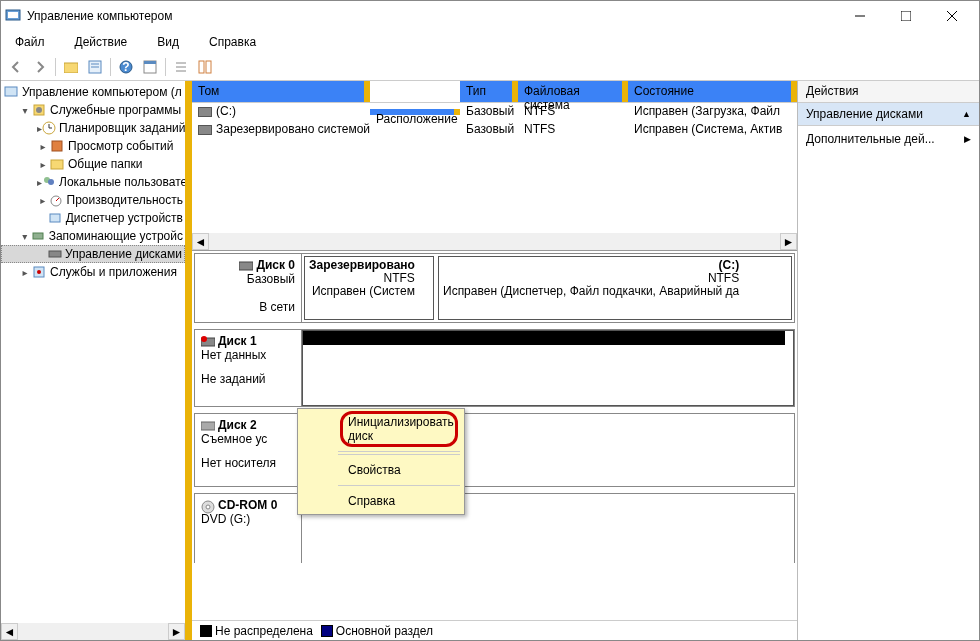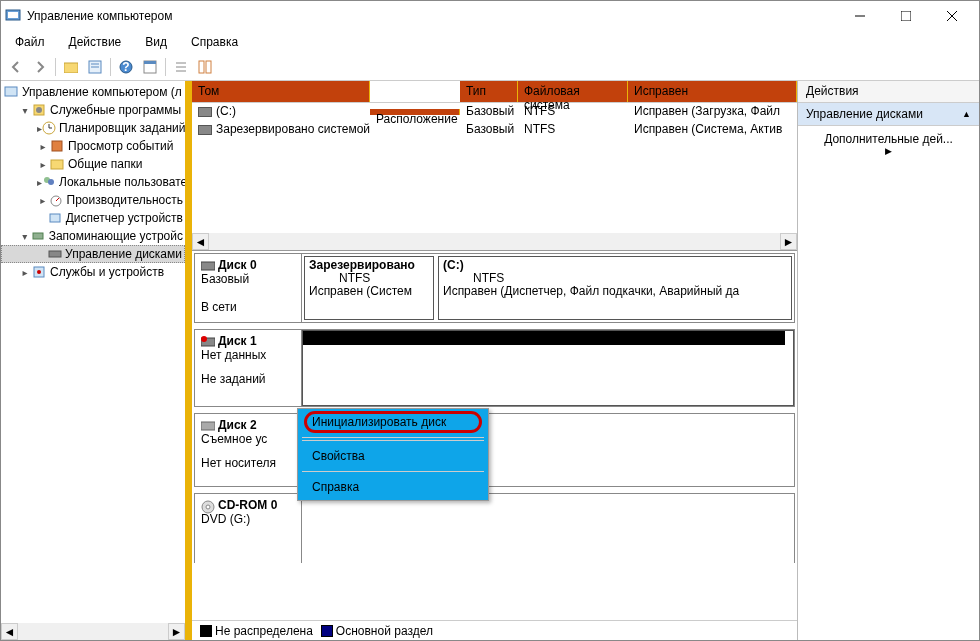--- a/index.html
+++ b/index.html
@@ -2,40 +2,40 @@
 <html><head>
 <meta charset="utf-8">
 <style>
 * { box-sizing: border-box; margin: 0; padding: 0; font-family: "Segoe UI", Tahoma, sans-serif; font-size: 12px; }
 body { background: #fff; width: 980px; height: 641px; overflow: hidden; display: flex; flex-direction: column; border: 1px solid #888; }
 .titlebar { height: 30px; display: flex; align-items: center; padding: 0 4px; background: #fff; }
 .titlebar .icon { width: 16px; height: 16px; margin-right: 6px; display: inline-flex; align-items: center; justify-content: center; }
 .titlebar .title { flex: 1; font-size: 12px; }
 .win-btns { display: flex; }
 .win-btn { width: 46px; height: 30px; display: flex; align-items: center; justify-content: center; }
-.menubar { height: 22px; display: flex; align-items: center; padding: 0 6px; gap: 8px; }
+.menubar { height: 22px; display: flex; align-items: center; padding: 0 6px; gap: 14px; }
 .menubar span { padding: 2px 8px; }
 .toolbar { height: 28px; display: flex; align-items: center; padding: 0 4px; gap: 2px; border-bottom: 1px solid #ccc; }
 .tool-ico { width: 22px; height: 22px; display: flex; align-items: center; justify-content: center; border: 1px solid transparent; }
 .tool-sep { width: 1px; height: 18px; background: #ccc; margin: 0 2px; }
 .mainarea { flex: 1; display: flex; overflow: hidden; }
 .leftpane { width: 191px; border-right: 7px solid #eab308; overflow: hidden; padding: 2px 0; position: relative; }
 .tree-item { display: flex; align-items: center; height: 18px; padding-right: 2px; white-space: nowrap; overflow: hidden; }
 .tree-item .exp { width: 12px; text-align: center; color: #555; font-size: 10px; }
 .tree-item .ico { width: 16px; height: 16px; margin-right: 3px; display: inline-flex; align-items: center; justify-content: center; }
 .tree-item.selected { background: #d8d8d8; border: 1px dotted #888; }
 .indent-0 { padding-left: 2px; }
 .indent-1 { padding-left: 18px; }
 .indent-2 { padding-left: 36px; }
 .sbar-bottom { position: absolute; bottom: 0; left: 0; right: 0; height: 17px; display: flex; align-items: center; background: #f0f0f0; }
 .sbar-bottom .arrow { width: 17px; height: 17px; border: 1px solid #ccc; display: flex; align-items: center; justify-content: center; }
 .midpane { flex: 1; display: flex; flex-direction: column; border-right: 1px solid #bbb; overflow: hidden; }
 .volgrid { border-bottom: 1px solid #999; height: 170px; position: relative; }
 .grid-hd { display: flex; height: 22px; border-bottom: 1px solid #ccc; }
-.grid-hd div { border-right: 1px solid #eab308; padding: 3px 6px; background: #c2410c; }
+.grid-hd div { border-right: 6px solid #eab308; padding: 3px 6px; background: #3b82f6; }
 .grid-row { display: flex; height: 18px; }
 .grid-row div { padding: 1px 6px; white-space: nowrap; overflow: hidden; }
 .col-vol { width: 178px; }
 .col-lay { width: 90px; margin-top: 28px; }
 .col-typ { width: 58px; }
 .col-fs { width: 110px; }
 .col-st { flex: 1; }
 .vol-ico { display: inline-block; width: 14px; height: 10px; background: #888; border: 1px solid #555; margin-right: 4px; vertical-align: middle; }
 .hscroll { position: absolute; bottom: 0; left: 0; right: 0; height: 17px; background: #f0f0f0; display: flex; }
 .hscroll .arrow { width: 17px; height: 17px; border: 1px solid #ccc; display: flex; align-items: center; justify-content: center; }
@@ -43,31 +43,31 @@
 .diskpane { flex: 1; overflow: hidden; padding: 2px; position: relative; }
 .diskrow { display: flex; border: 1px solid #888; margin-bottom: 6px; min-height: 70px; }
 .diskinfo { width: 107px; padding: 4px 6px; border-right: 1px solid #888; font-size: 11px; line-height: 14px; }
 .diskinfo .dlabel { font-weight: bold; }
 .diskinfo .dico { display: inline-block; width: 14px; height: 12px; margin-right: 3px; vertical-align: middle; }
 .diskparts { flex: 1; display: flex; position: relative; }
 .part { border: 1px solid #555; margin: 2px; display: flex; flex-direction: row; overflow: hidden; }
 .part-hd { height: 14px; background: #000080; }
 .part-black { height: 14px; background: #000; width: 100%; }
 .part-body { padding: 2px 4px; font-size: 11px; line-height: 13px; overflow: hidden; white-space: nowrap; }
-.ctxmenu { position: absolute; left: 297px; top: 408px; width: 192px; background: #0ea5e9; border: 1px solid #999; box-shadow: 2px 2px 4px rgba(0,0,0,0.3); z-index: 100; }
+.ctxmenu { position: absolute; left: 297px; top: 408px; width: 168px; background: #fef9c3; border: 1px solid #999; box-shadow: 2px 2px 4px rgba(0,0,0,0.3); z-index: 100; padding-left: 36px; }
 .ctxmenu .mi { padding: 6px 14px; font-size: 12px; }
 .ctxmenu .sep { height: 1px; background: #ccc; margin: 2px 4px; }
 .ctxmenu .hl { position: relative; }
 .ctxmenu .hl::before { content: ""; position: absolute; left: 6px; right: 6px; top: 2px; bottom: 2px; border: 3px solid #c00; border-radius: 12px; }
 .legend { height: 20px; border-top: 1px solid #ccc; display: flex; align-items: center; gap: 8px; padding: 0 8px; font-size: 11px; }
 .legend .sw { width: 12px; height: 12px; display: inline-block; border: 1px solid #000; vertical-align: middle; margin-right: 3px; }
 .rightpane { width: 181px; display: flex; flex-direction: column; }
 .rp-hd { height: 22px; background: #f5f5f5; border-bottom: 1px solid #ccc; padding: 3px 8px; font-size: 12px; }
 .rp-sel { background: #d8e6f6; padding: 4px 8px; display: flex; align-items: center; justify-content: space-between; border-bottom: 1px solid #ccc; }
-.rp-item { padding: 6px 8px; display: flex; align-items: center; justify-content: space-between; flex-direction: column; }
+.rp-item { padding: 6px 8px; display: flex; align-items: center; justify-content: space-between; }
 .tri { font-size: 9px; }
 svg { display: block; }
 </style>
 </head>
 <body>
 
 <div class="titlebar">
   <span class="icon">
     <svg width="16" height="16">
         <rect x="1" y="2" width="14" height="10" fill="#6aa0d8" stroke="#2a5a8a"></rect>
@@ -253,38 +253,38 @@
         <span>Управление дисками</span>
       </div>
     <div class="tree-item indent-1">
         <span class="exp">▸</span>
         <span class="ico">
           <svg width="14" height="14">
             <rect x="2" y="2" width="10" height="10" fill="#d0e4f5" stroke="#5a8ac0"></rect>
             <circle cx="7" cy="7" r="2" fill="#c00"></circle>
           </svg>
         </span>
-        <span>Службы и устройств</span>
+        <span>Службы и приложения</span>
       </div>
     <div class="sbar-bottom">
       <div class="arrow">◄</div>
         <div style="flex:1"></div>
         <div class="arrow">►</div>
     </div>
   </div>
 
   <div class="midpane">
 
     <div class="volgrid">
       <div class="grid-hd">
         <div class="col-vol">Том</div>
         <div class="col-lay">Расположение</div>
         <div class="col-typ">Тип</div>
         <div class="col-fs">Файловая система</div>
-        <div class="col-st">Исправен</div>
+        <div class="col-st">Состояние</div>
       </div>
       <div class="grid-row">
         <div class="col-vol"><span class="vol-ico"></span><span>(C:)</span></div>
         <div class="col-lay">Простой</div>
         <div class="col-typ">Базовый</div>
         <div class="col-fs">NTFS</div>
         <div class="col-st">Исправен (Загрузка, Файл</div>
       </div>
       <div class="grid-row">
         <div class="col-vol"><span class="vol-ico"></span><span>Зарезервировано системой</span></div>
@@ -295,21 +295,21 @@
       </div>
       <div class="hscroll">
         <div class="arrow">◄</div>
           <div class="track"></div>
           <div class="arrow">►</div>
       </div>
     </div>
 
     <div class="diskpane">
 
-      <div class="diskrow" style="height:68px;">
+      <div class="diskrow" style="height:68px;text-align:right;">
         <div class="diskinfo">
           <div><span class="dico"><svg width="14" height="12">
                   <rect x="0" y="2" width="14" height="8" fill="#888" stroke="#444"></rect>
                 </svg></span><span class="dlabel">Диск 0</span></div>
           <div>Базовый</div>
           <div style="height:14px;"></div>
           <div>В сети</div>
         </div>
         <div class="diskparts">
           <div class="part" style="width:130px;">

